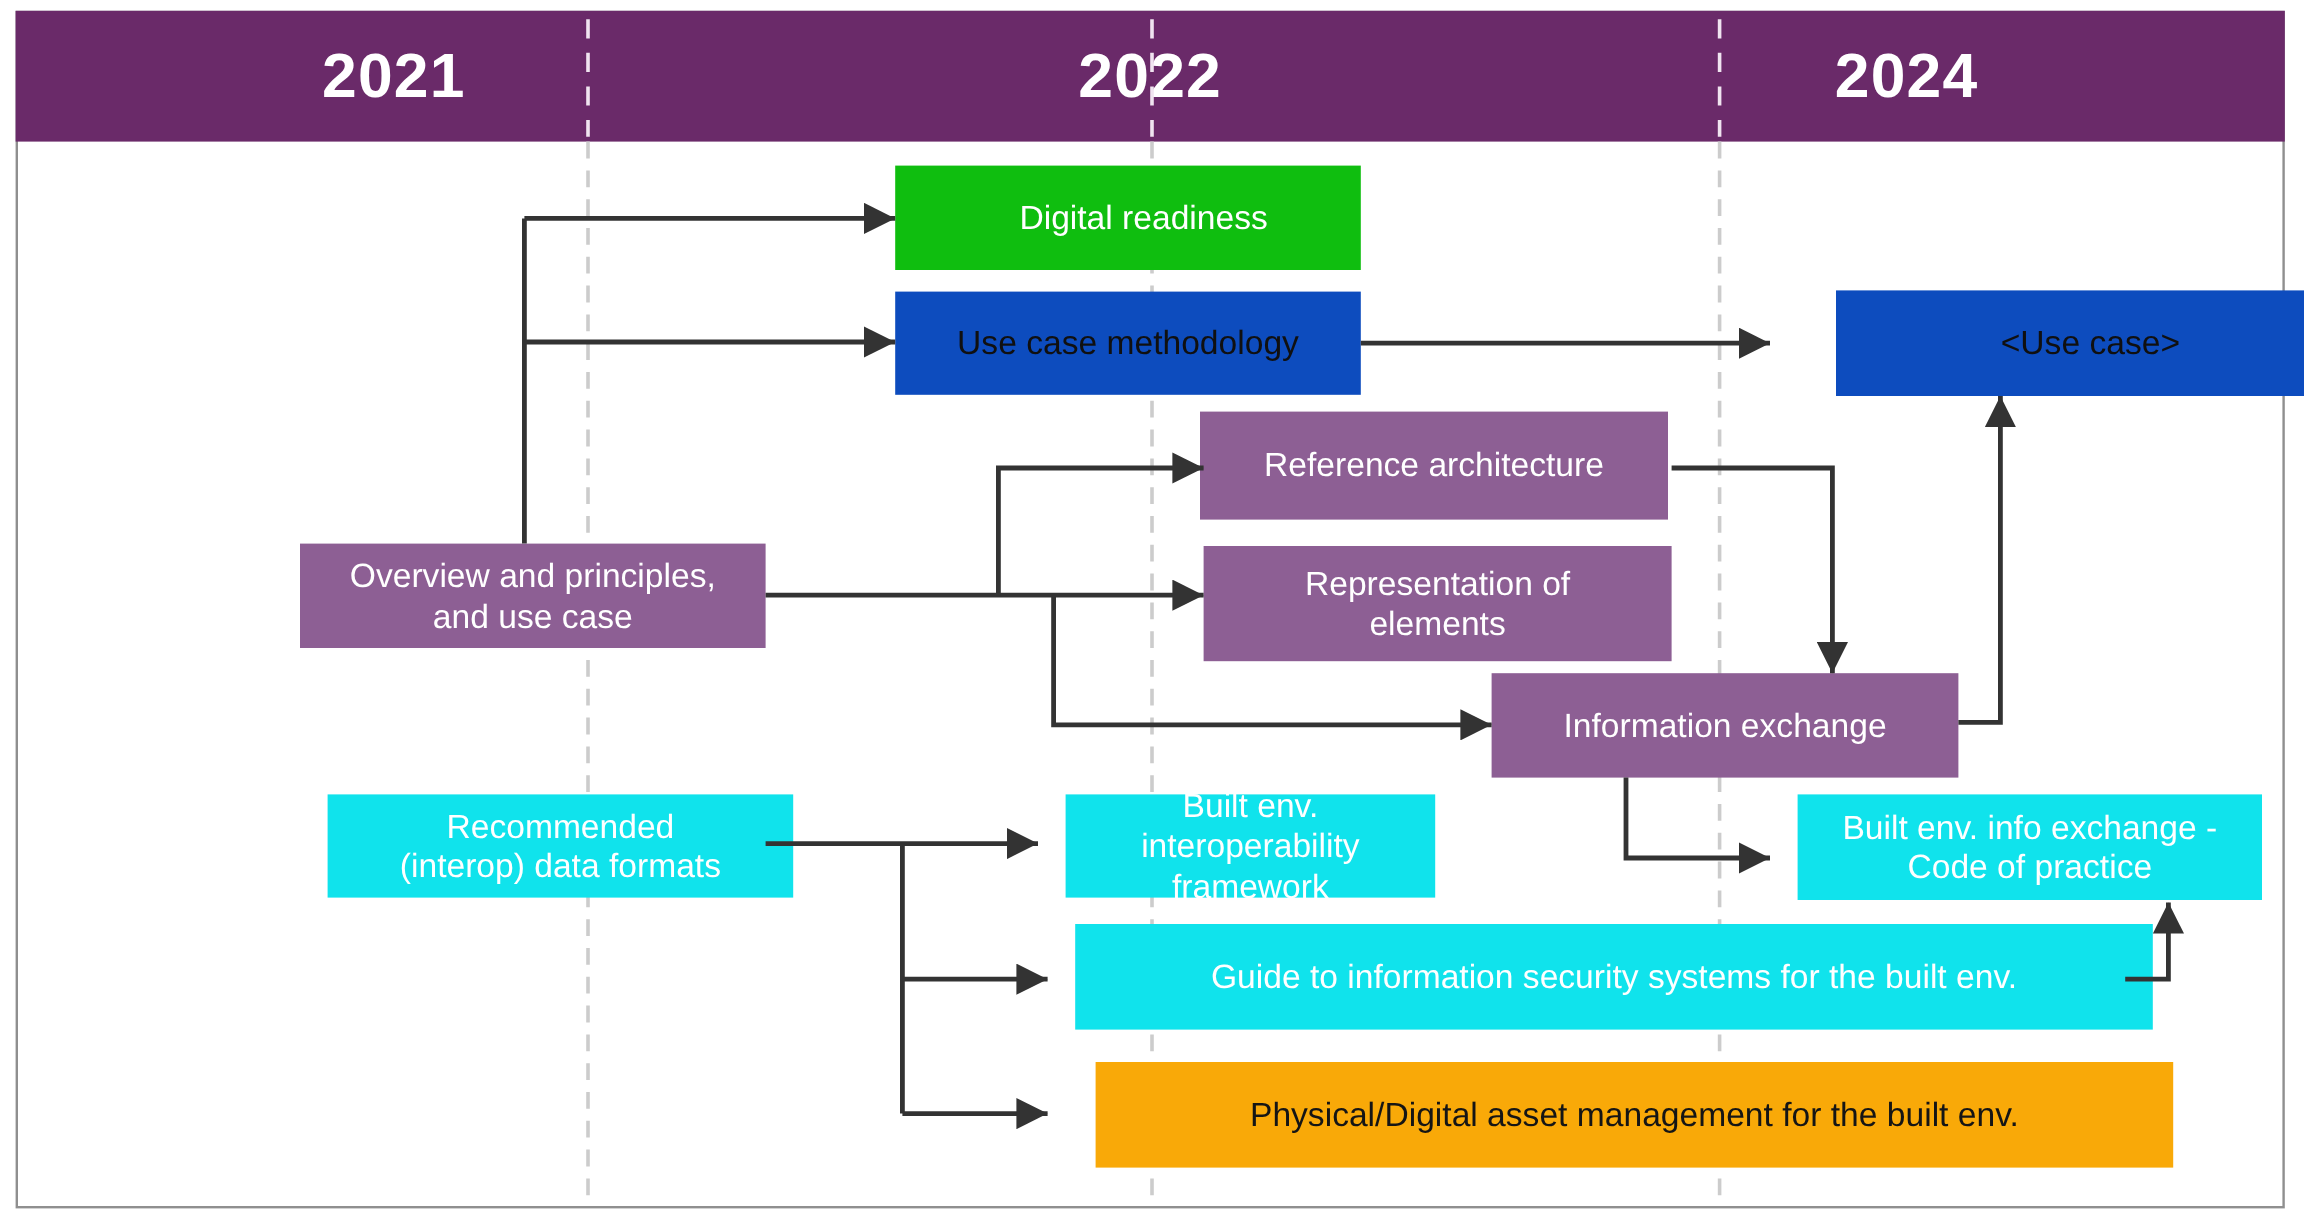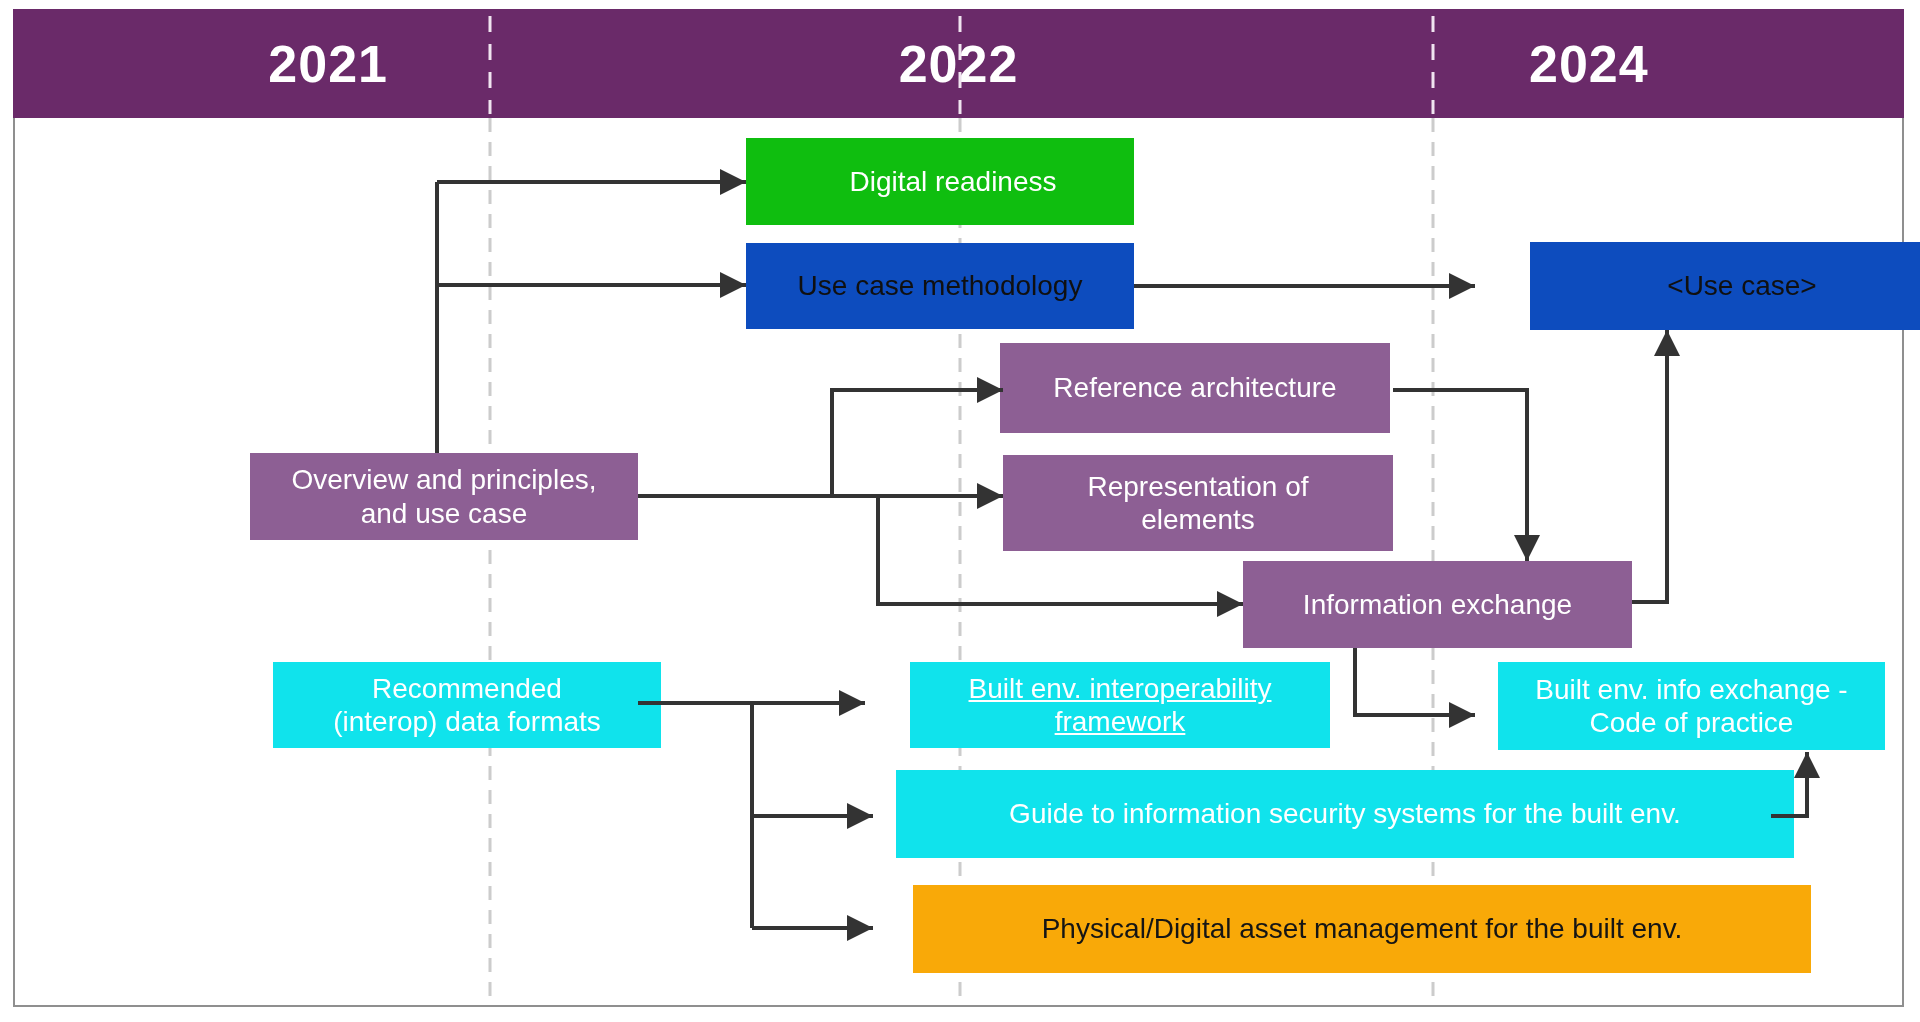--- a/index.html
+++ b/index.html
@@ -75,21 +75,21 @@
 
   <div class="node purple" style="left:1243px;top:561px;width:389px;height:87px;">
     <span>Information exchange</span>
   </div>
 
   <div class="node cyan" style="left:250px;top:662px;width:388px;height:86px;">
     <span>Recommended
 (interop) data formats</span>
   </div>
 
-  <div class="node cyan" style="left:887px;top:662px;width:420px;height:86px;text-decoration:underline;">
+  <div class="node cyan" style="left:865px;top:662px;width:308px;height:86px;">
     <span>Built env. interoperability
 framework</span>
   </div>
 
   <div class="node cyan" style="left:1475px;top:662px;width:387px;height:88px;">
     <span>Built env. info exchange -
 Code of practice</span>
   </div>
 
   <div class="node cyan" style="left:873px;top:770px;width:898px;height:88px;">

